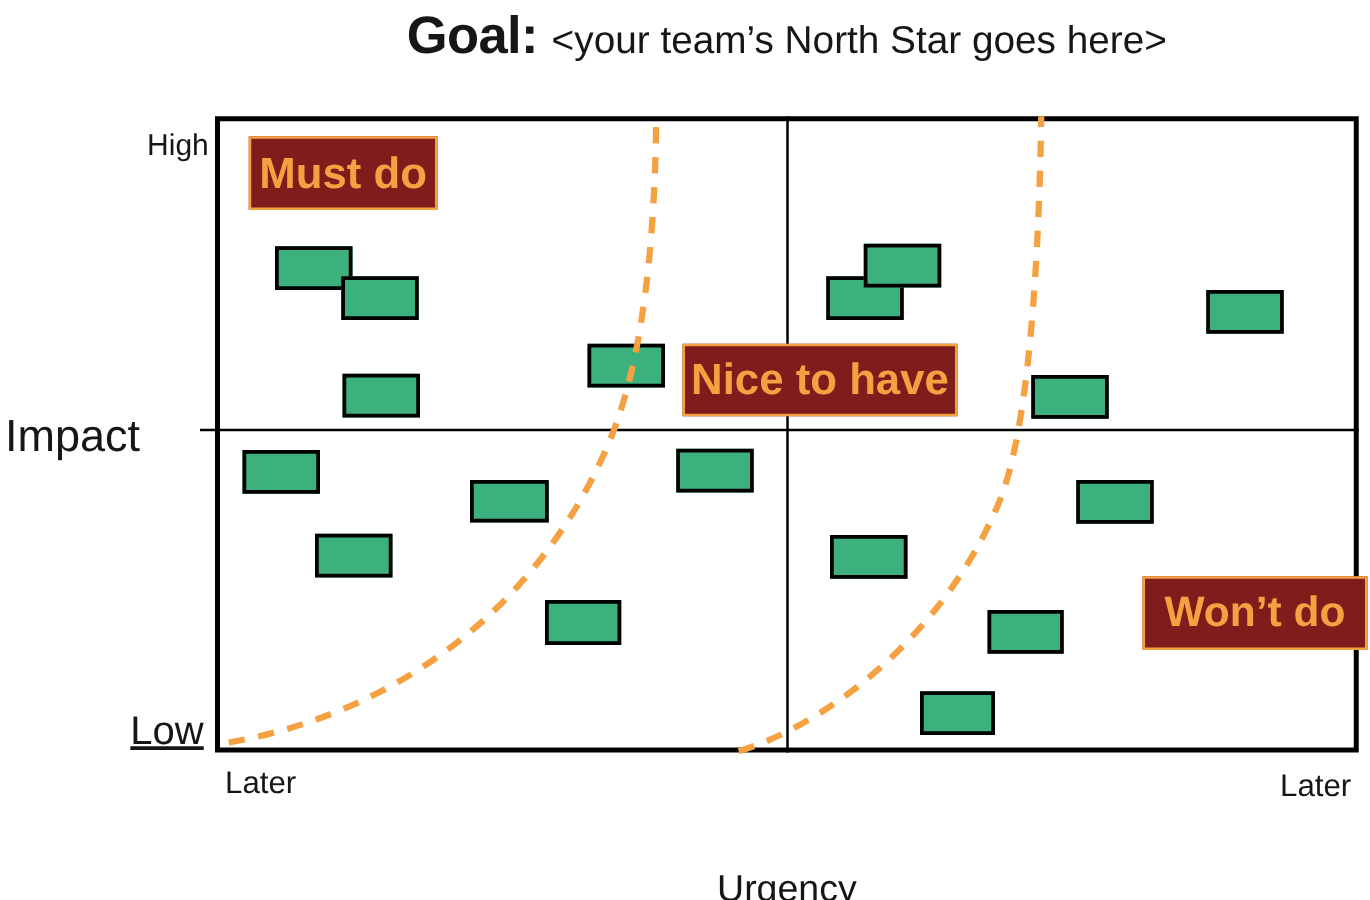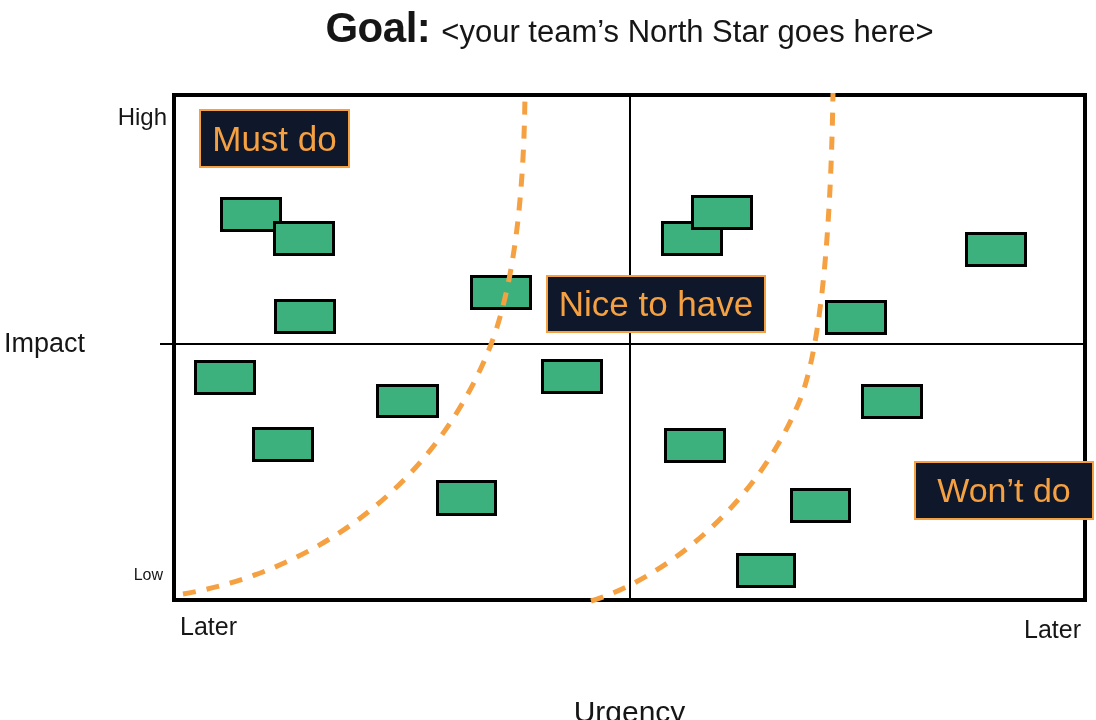--- a/index.html
+++ b/index.html
@@ -18,35 +18,35 @@
 
   
   .plot-frame{position:absolute;left:172px;top:93px;width:915px;height:509px;border:4px solid #000;box-sizing:border-box;background:transparent;}
   .vline{position:absolute;left:629px;top:93px;width:2px;height:509px;background:#000;}
   .hline{position:absolute;left:172px;top:343px;width:915px;height:2px;background:#000;}
   .tick-left{position:absolute;left:160px;top:343px;width:12px;height:2px;background:#000;}
 
   
   .axis-label{position:absolute;white-space:nowrap;}
   .lbl-high{right:929px;top:103px;font-size:24px;font-weight:500;}
-  .lbl-low{right:933px;top:566px;font-size:16px;font-weight:500;}
-  .lbl-impact{left:4px;top:328px;font-size:27px;font-weight:500;}
+  .lbl-low{right:933px;top:566px;font-size:32px;font-weight:500;text-decoration:underline;}
+  .lbl-impact{left:4px;top:328px;font-size:36px;font-weight:500;}
   .lbl-sooner{left:180px;top:612px;font-size:25px;font-weight:500;}
   .lbl-later{right:15px;top:615px;font-size:25px;font-weight:500;}
   .lbl-urgency{left:172px;top:670px;width:915px;text-align:center;font-size:30px;font-weight:500;margin-top:25px;}
 
   
   .note{position:absolute;background:var(--green);border:3px solid #000;box-sizing:border-box;}
 
   
   .curves{position:absolute;left:0;top:0;width:1096px;height:720px;pointer-events:none;}
   .dashed-curve{fill:none;stroke:var(--orange);stroke-width:5;stroke-dasharray:13 11;stroke-linecap:butt;}
 
   
-  .quad-label{position:absolute;display:flex;align-items:center;justify-content:center;background:#0f172a;border:2px solid var(--orange);color:var(--orange);box-sizing:border-box;font-weight:400;white-space:nowrap;}
+  .quad-label{position:absolute;display:flex;align-items:center;justify-content:center;background:#7f1d1d;border:2px solid var(--orange);color:var(--orange);box-sizing:border-box;font-weight:700;white-space:nowrap;}
   .q-must{left:199px;top:109px;width:151px;height:59px;font-size:35px;}
   .q-nice{left:546px;top:275px;width:220px;height:58px;font-size:35px;}
   .q-wont{left:914px;top:461px;width:180px;height:59px;font-size:34px;}
 </style>
 </head>
 <body>
 
 <div class="canvas">
 
   <div class="title">

